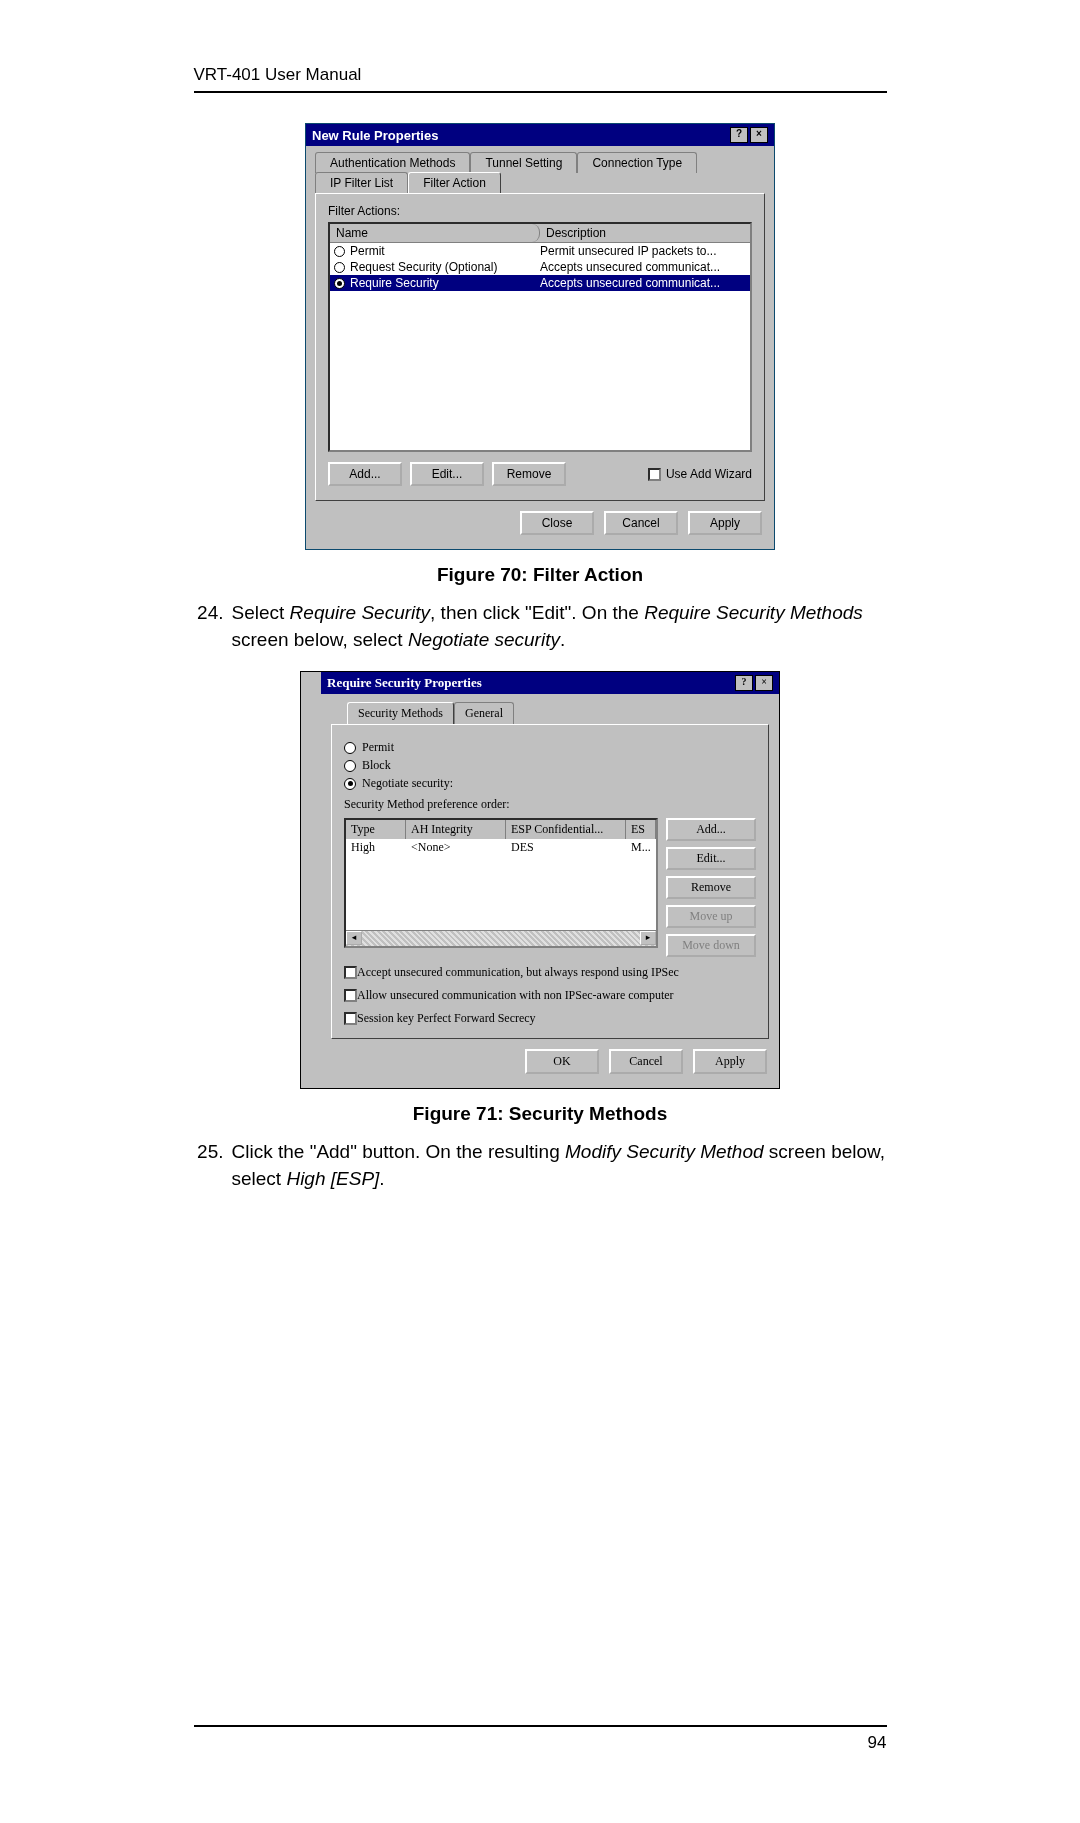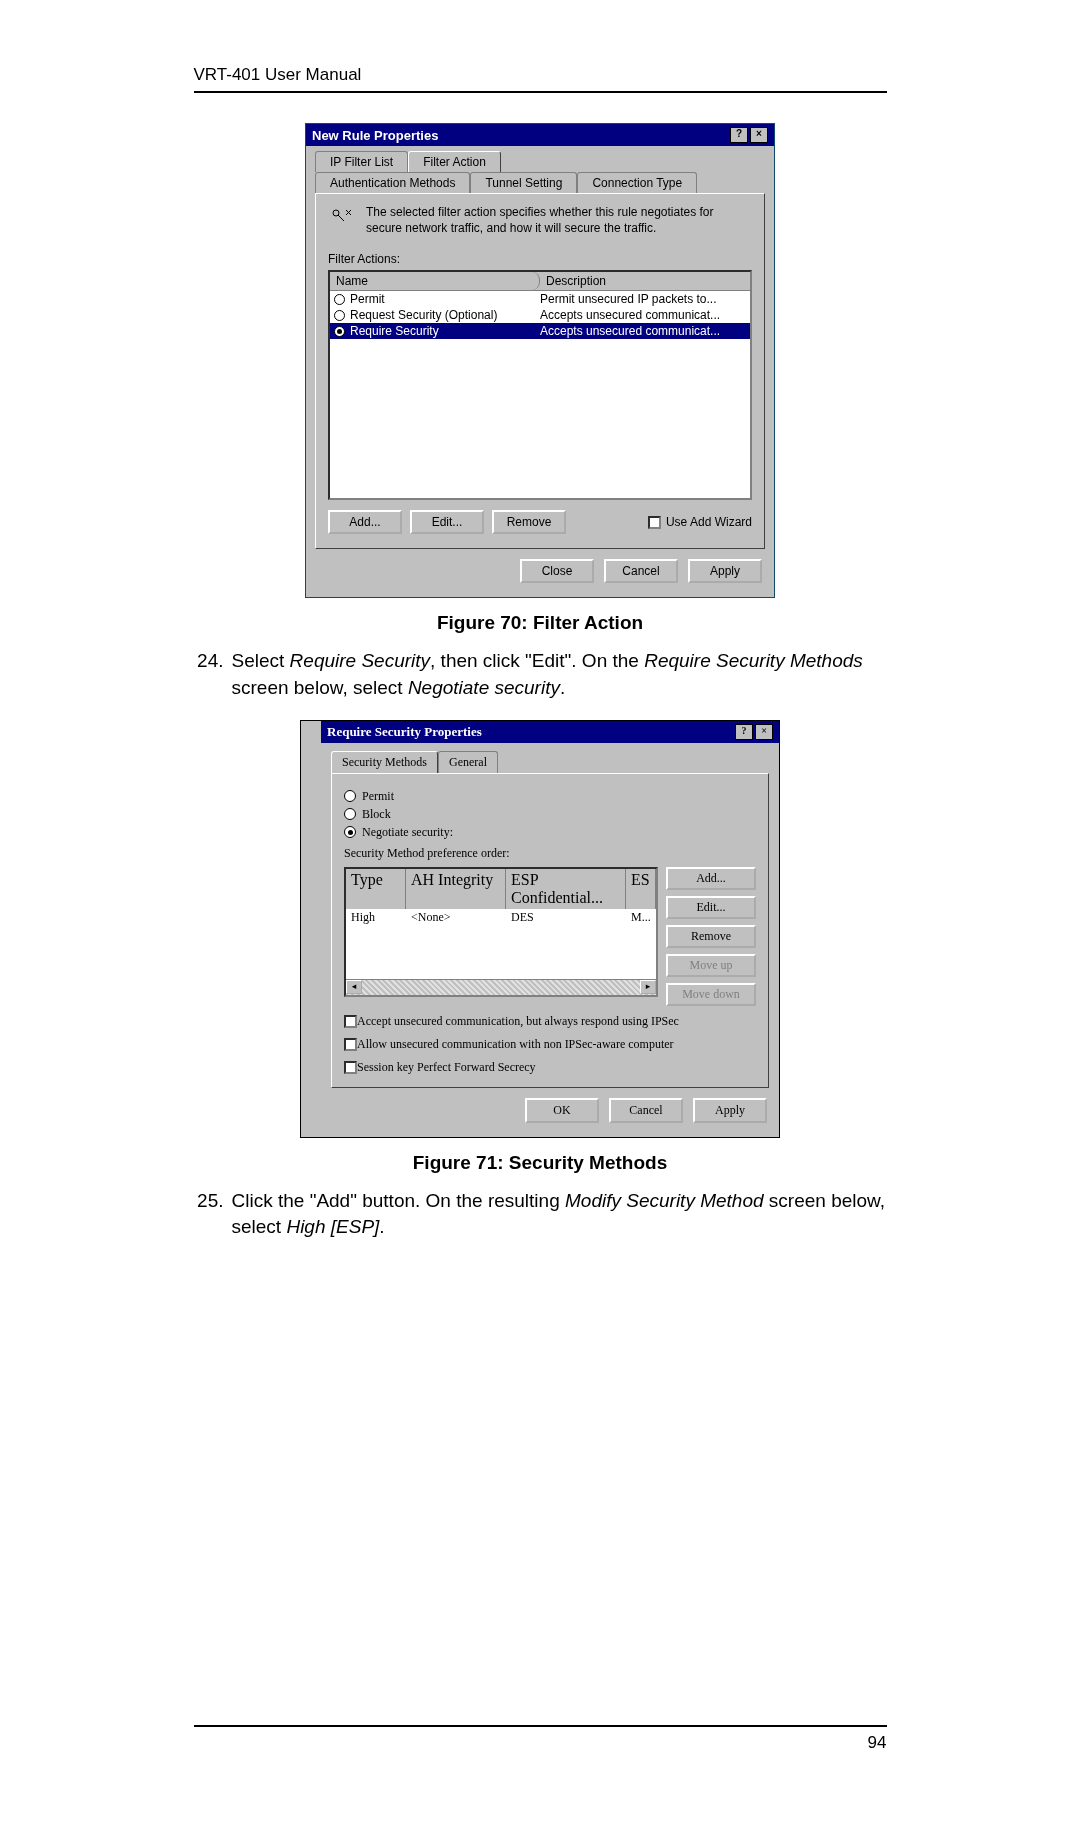--- a/index.html
+++ b/index.html
@@ -47,33 +47,33 @@
   .btn { background: #c0c0c0; border: 2px outset #fff; padding: 3px 6px; font-size: 12px; min-width: 74px; text-align: center; }
   .btn-row-1 { display: flex; align-items: center; margin-top: 10px; gap: 8px; }
   .chk-wrap { display: flex; align-items: center; margin-left: auto; gap: 5px; font-size: 12px; }
   .chk { width: 13px; height: 13px; background: #fff; border: 2px inset #808080; }
 
   .dlg-footer { display: flex; justify-content: flex-end; gap: 10px; padding: 10px 12px 14px 12px; }
 
   
   .dlg2 { width: 480px; background: #c0c0c0; border: 1px solid #000; font-family: Liberation Serif, serif; font-size: 12px; padding-left: 20px; }
   .tabs2 { padding: 8px 10px 0 10px; }
-  .tab2row { display: flex; }
+  .tab2row { display: flex; margin-left: 16px; }
   .tab2 { border: 1px solid #808080; border-bottom: none; padding: 3px 10px; font-size: 12px; background: #c0c0c0; border-top-left-radius: 3px; border-top-right-radius: 3px; }
   .tab2.active { border: 1px solid #fff; border-right-color: #404040; border-bottom: none; }
   .tab2-body { border: 1px solid #fff; border-right-color: #404040; border-bottom-color: #404040; padding: 12px; }
 
   .radio-line { display: flex; align-items: center; gap: 6px; margin: 3px 0; font-size: 12px; }
   .rad { width: 12px; height: 12px; border: 1px solid #000; border-radius: 50%; background: #fff; display: inline-flex; align-items: center; justify-content: center; }
   .rad .dot { width: 5px; height: 5px; border-radius: 50%; background: #000; }
 
   .methods-area { display: flex; gap: 8px; margin-top: 6px; }
   .methods-table-wrap { flex: 1; }
   .methods-table { background: #fff; border: 2px inset #808080; height: 130px; position: relative; }
-  .mt-head { display: flex; background: #c0c0c0; font-size: 16px; }
+  .mt-head { display: flex; background: #c0c0c0; font-size: 12px; }
   .mt-h { padding: 2px 5px; border-right: 1px solid #808080; }
   .mt-row { display: flex; font-size: 12px; }
   .mt-c { padding: 1px 5px; }
   .mt-col1 { width: 60px; }
   .mt-col2 { width: 100px; }
   .mt-col3 { width: 120px; }
   .mt-col4 { flex: 1; }
   .mt-scroll { position: absolute; bottom: 0; left: 0; right: 0; height: 16px; background: repeating-linear-gradient(45deg,#c0c0c0,#c0c0c0 2px,#e0e0e0 2px,#e0e0e0 4px); border-top: 1px solid #808080; display: flex; justify-content: space-between; }
   .mt-sb { width: 16px; height: 14px; background: #c0c0c0; border: 1px outset #fff; font-size: 9px; text-align: center; line-height: 11px; }
   .methods-btns { display: flex; flex-direction: column; gap: 6px; width: 90px; }
@@ -93,41 +93,30 @@
   <div class="figure-block">
     <div class="dlg">
       <div class="titlebar">
         <span>New Rule Properties</span>
         <div class="tb-icons">
           <div class="tb-btn">?</div>
           <div class="tb-btn">×</div>
         </div>
       </div>
       <div class="tabs-win">
-        <div class="tabrow tabstrip2">
-          <div class="tab back">IP Filter List</div>
-          <div class="tab front">Filter Action</div>
-        </div>
         <div class="tabrow">
           <div class="tab back">Authentication Methods</div>
           <div class="tab back">Tunnel Setting</div>
           <div class="tab back">Connection Type</div>
         </div>
+        <div class="tabrow tabstrip2">
+          <div class="tab back">IP Filter List</div>
+          <div class="tab front">Filter Action</div>
+        </div>
         <div class="tab-body">
-          <div class="hint-row">
-            <div class="hint-icon">
-              <svg width="26" height="26" viewBox="0 0 26 26">
-                  <circle cx="7" cy="8" r="3" fill="none" stroke="#000"></circle>
-                  <line x1="9" y1="10" x2="15" y2="16" stroke="#000"></line>
-                  <line x1="17" y1="5" x2="22" y2="10" stroke="#000"></line>
-                  <line x1="22" y1="5" x2="17" y2="10" stroke="#000"></line>
-                </svg>
-            </div>
-            <div class="hint-text">The selected filter action specifies whether this rule negotiates for secure network traffic, and how it will secure the traffic.</div>
-          </div>
           <div class="group-label">Filter Actions:</div>
           <div class="listbox">
             <div class="list-head">
               <div class="lh-cell n">Name</div>
               <div class="lh-cell d">Description</div>
             </div>
             <div class="list-row">
               <div class="lr-name">
                   <span class="radio-dot"></span>
                   <span>Permit</span>

